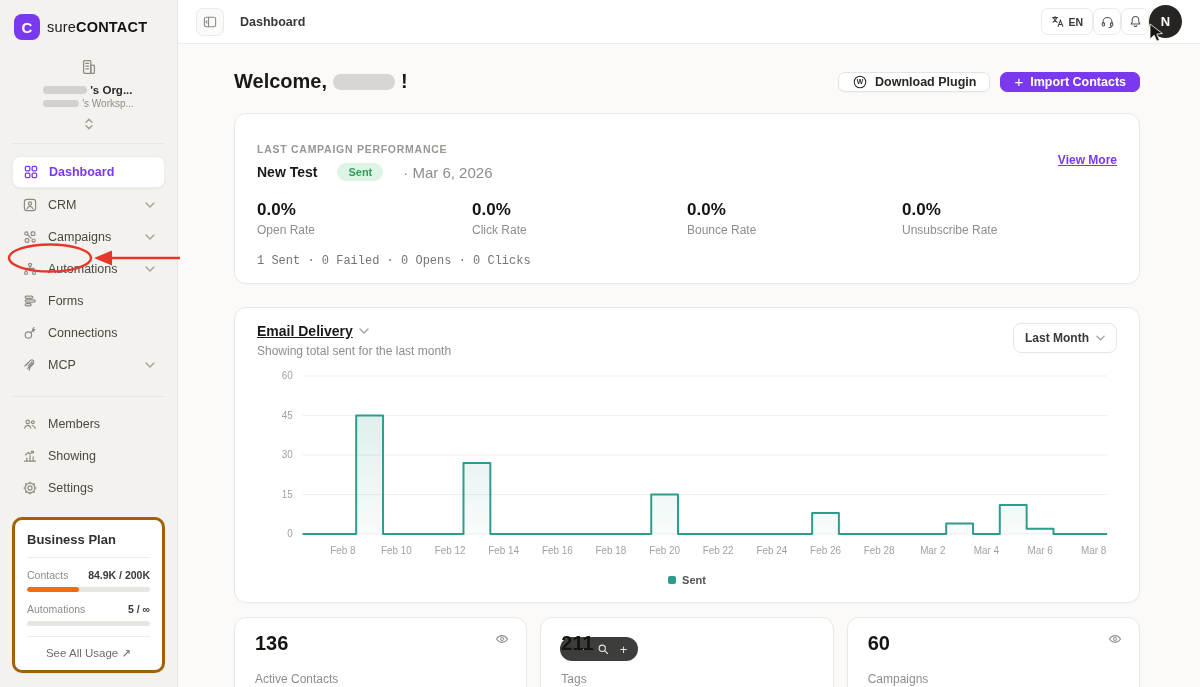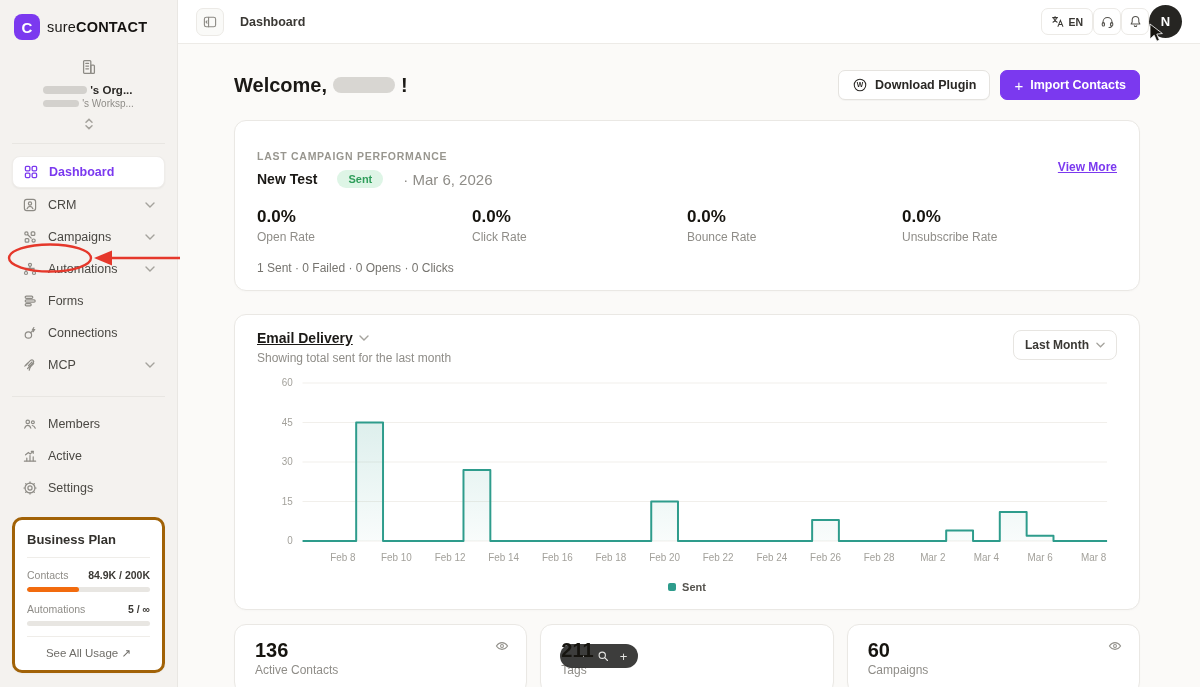--- a/index.html
+++ b/index.html
@@ -55,60 +55,60 @@
   .tb-btn { height:27px; border:1px solid #eceae6; background:#fff; border-radius:7px; cursor:pointer;
             display:flex; align-items:center; justify-content:center; color:#55534e; padding:0 6px; }
   .tb-lang { gap:4px; font-size:10.5px; font-weight:700; color:#3a3834; padding:0 9px; }
   .avatar { width:33px; height:33px; border-radius:50%; background:#262522; color:#fff; font-size:13px;
             font-weight:600; display:flex; align-items:center; justify-content:center; cursor:pointer; }
 
   .main { flex:1; padding:14px 60px 0 56px; overflow:hidden; }
   .welcome-row { display:flex; align-items:center; margin-top:12px; }
   .welcome { font-size:20px; font-weight:800; color:#1b1916; display:flex; align-items:center; gap:6px;}
   .hdr-actions { margin-left:auto; display:flex; gap:10px; }
-  .btn { height:30px; border-radius:7px; font-size:12.5px; font-weight:600; display:flex;
+  .btn { height:20px; border-radius:7px; font-size:12.5px; font-weight:600; display:flex;
          align-items:center; gap:7px; padding:0 13px; cursor:pointer; }
   .btn-outline { background:#fff; border:1px solid #e5e3df; color:#2a2825; box-shadow:0 1px 1px rgba(0,0,0,.03); }
   .btn-primary { background:var(--accent,#7b39ef); border:1px solid var(--accent,#7b39ef); color:#fff; }
   .btn-plus { font-size:15px; font-weight:500; line-height:1; }
 
   .card { background:#fff; border:1px solid #eae8e4; border-radius:12px; box-shadow:0 1px 2px rgba(0,0,0,.02); }
   .camp-card { margin-top:20px; padding:29px 22px 15px; }
   .camp-top { display:flex; align-items:flex-start; }
   .camp-eyebrow { font-size:10.5px; font-weight:600; letter-spacing:.07em; color:#98968f; }
   .view-more { margin-left:auto; font-size:12px; font-weight:600; color:var(--accent,#7b39ef);
                text-decoration:underline; cursor:pointer; margin-top:10px; }
   .camp-name-row { display:flex; align-items:center; gap:20px; margin-top:8px; }
   .camp-name { font-size:14px; font-weight:800; color:#1b1916; }
   .badge-sent { font-size:11px; font-weight:600; color:var(--green,#2f9e5b); background:#def5e6;
                 border-radius:999px; padding:3px 11px; }
   .camp-date { font-size:15px; color:#8f8d88; }
   .camp-stats { display:flex; margin-top:19px; }
   .cstat { flex:1; }
   .cstat .v { font-size:17px; font-weight:800; color:#16140f; }
   .cstat .l { font-size:12px; color:#8f8d88; margin-top:3px; }
-  .camp-summary { font-size:12px; color:#76746f; margin-top:17px; }
+  .camp-summary { font-size:12px; color:#76746f; margin-top:17px;font-family:Liberation Mono, monospace; }
 
   .chart-card { margin-top:23px; padding:15px 22px 10px; }
   .chart-head { display:flex; align-items:flex-start; }
   .ed-title { font-size:14px; font-weight:800; color:#1b1916; display:flex; align-items:center; gap:6px;text-decoration:underline; }
   .ed-sub { font-size:12px; color:#8f8d88; margin-top:5px; }
   .range-btn { margin-left:auto; border:1px solid #e7e5e1; border-radius:8px; background:#fff;
                font-size:12px; color:#3a3834; font-weight:600; display:flex; align-items:center; gap:7px;
                padding:7px 11px; cursor:pointer; }
   .chart-wrap { margin-top:8px; }
   .chart-svg { width:100%; height:206px; display:block; }
   .legend { display:flex; align-items:center; justify-content:center; gap:6px; font-size:11px;
             color:#55534e; font-weight:600; padding:2px 0 6px; }
   .legend-swatch { width:8px; height:8px; border-radius:2px; background:var(--teal,#2e9c8c); display:inline-block; }
 
   .stats-row { display:flex; gap:13px; margin-top:14px; }
   .stat-card { flex:1; position:relative; padding:14px 20px 16px; }
   .stat-card .sv { font-size:20px; font-weight:800; color:#16140f; position:relative; z-index:2; }
-  .stat-card .sl { font-size:12px; color:#8f8d88; margin-top:1px; }
+  .stat-card .sl { font-size:12px; color:#8f8d88; margin-top:17px; }
   .eye { position:absolute; top:13px; right:16px; color:#93918b; cursor:pointer; display:flex; }
   .zoom-pill { position:absolute; left:19px; top:19px; z-index:1; width:78px; height:24px; border-radius:12px;
                background:rgba(44,44,43,.92); display:flex; align-items:center; justify-content:flex-end;
                gap:11px; padding:0 11px; color:#e4e4e2; }
   .zoom-pill .zg { font-size:13px; line-height:1; cursor:pointer; }
   .zoom-pill .mag { display:flex; cursor:pointer; }
 
   .annotation-layer { position:absolute; inset:0; pointer-events:none; z-index:60; }
   svg.ic { display:block; }
 </style>
@@ -263,21 +263,21 @@
       </div>
       <div class="nav-item">
         <span class="nicon">
           <svg class="ic" width="16" height="16" viewBox="0 0 20 20" fill="none" stroke="currentColor" stroke-width="1.5" stroke-linecap="round">
               <path d="M3 16.5h14"></path>
               <path d="M6 16v-3.5M10 16V9.5M14 16v-5"></path>
               <path d="M4.5 8.5 8 5.6l2.2 1.8L14 4.2"></path>
               <path d="M14 4.2h-2.4M14 4.2v2.4"></path>
             </svg>
         </span>
-        <span class="nlabel">Active</span>
+        <span class="nlabel">Showing</span>
       </div>
       <div class="nav-item">
         <span class="nicon">
           <svg class="ic" width="16" height="16" viewBox="0 0 20 20" fill="none" stroke="currentColor" stroke-width="1.5" stroke-linecap="round">
               <circle cx="10" cy="10" r="2.6"></circle>
               <circle cx="10" cy="10" r="6.2"></circle>
               <path d="M10 3.8V2.4M10 17.6v-1.4M16.2 10h1.4M2.4 10h1.4M14.4 5.6l1-1M4.6 15.4l1-1M14.4 14.4l1 1M4.6 4.6l1 1"></path>
             </svg>
         </span>
         <span class="nlabel">Settings</span>

